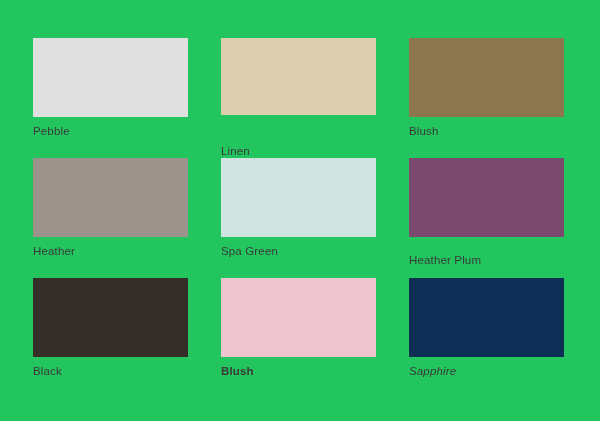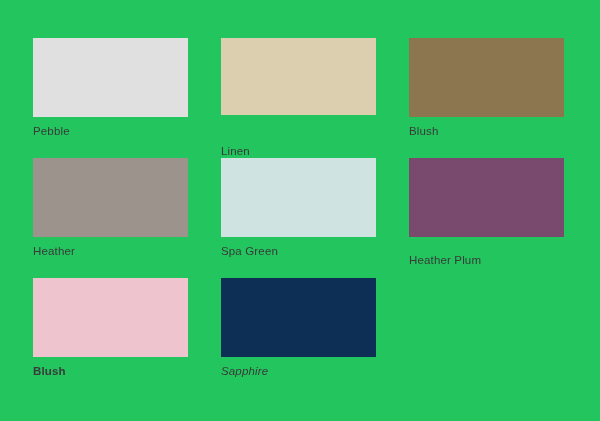--- a/index.html
+++ b/index.html
@@ -80,20 +80,24 @@
     <div class="swatch-cell">
       <div class="swatch-chip" style="background-color: rgb(207, 227, 224);"></div>
       <div class="swatch-label" style="color: rgb(58, 58, 58);">Spa Green</div>
     </div>
 
     <div class="swatch-cell">
       <div class="swatch-chip" style="background-color: rgb(122, 74, 110);"></div>
       <div class="swatch-label" style="color: rgb(58, 58, 58); margin-top: 16px;">Heather Plum</div>
     </div>
 
+    <div class="swatch-cell">
+      <div class="swatch-chip" style="background-color: rgb(53, 46, 40);"></div>
+      <div class="swatch-label" style="color: rgb(58, 58, 58);">Black</div>
+    </div>
 
     <div class="swatch-cell">
       <div class="swatch-chip" style="background-color: rgb(238, 197, 207);"></div>
       <div class="swatch-label" style="color: rgb(58, 58, 58); font-weight: bold;">Blush</div>
     </div>
 
     <div class="swatch-cell">
       <div class="swatch-chip" style="background-color: rgb(13, 47, 86);"></div>
       <div class="swatch-label" style="color: rgb(58, 58, 58); font-style: italic;">Sapphire</div>
     </div>

